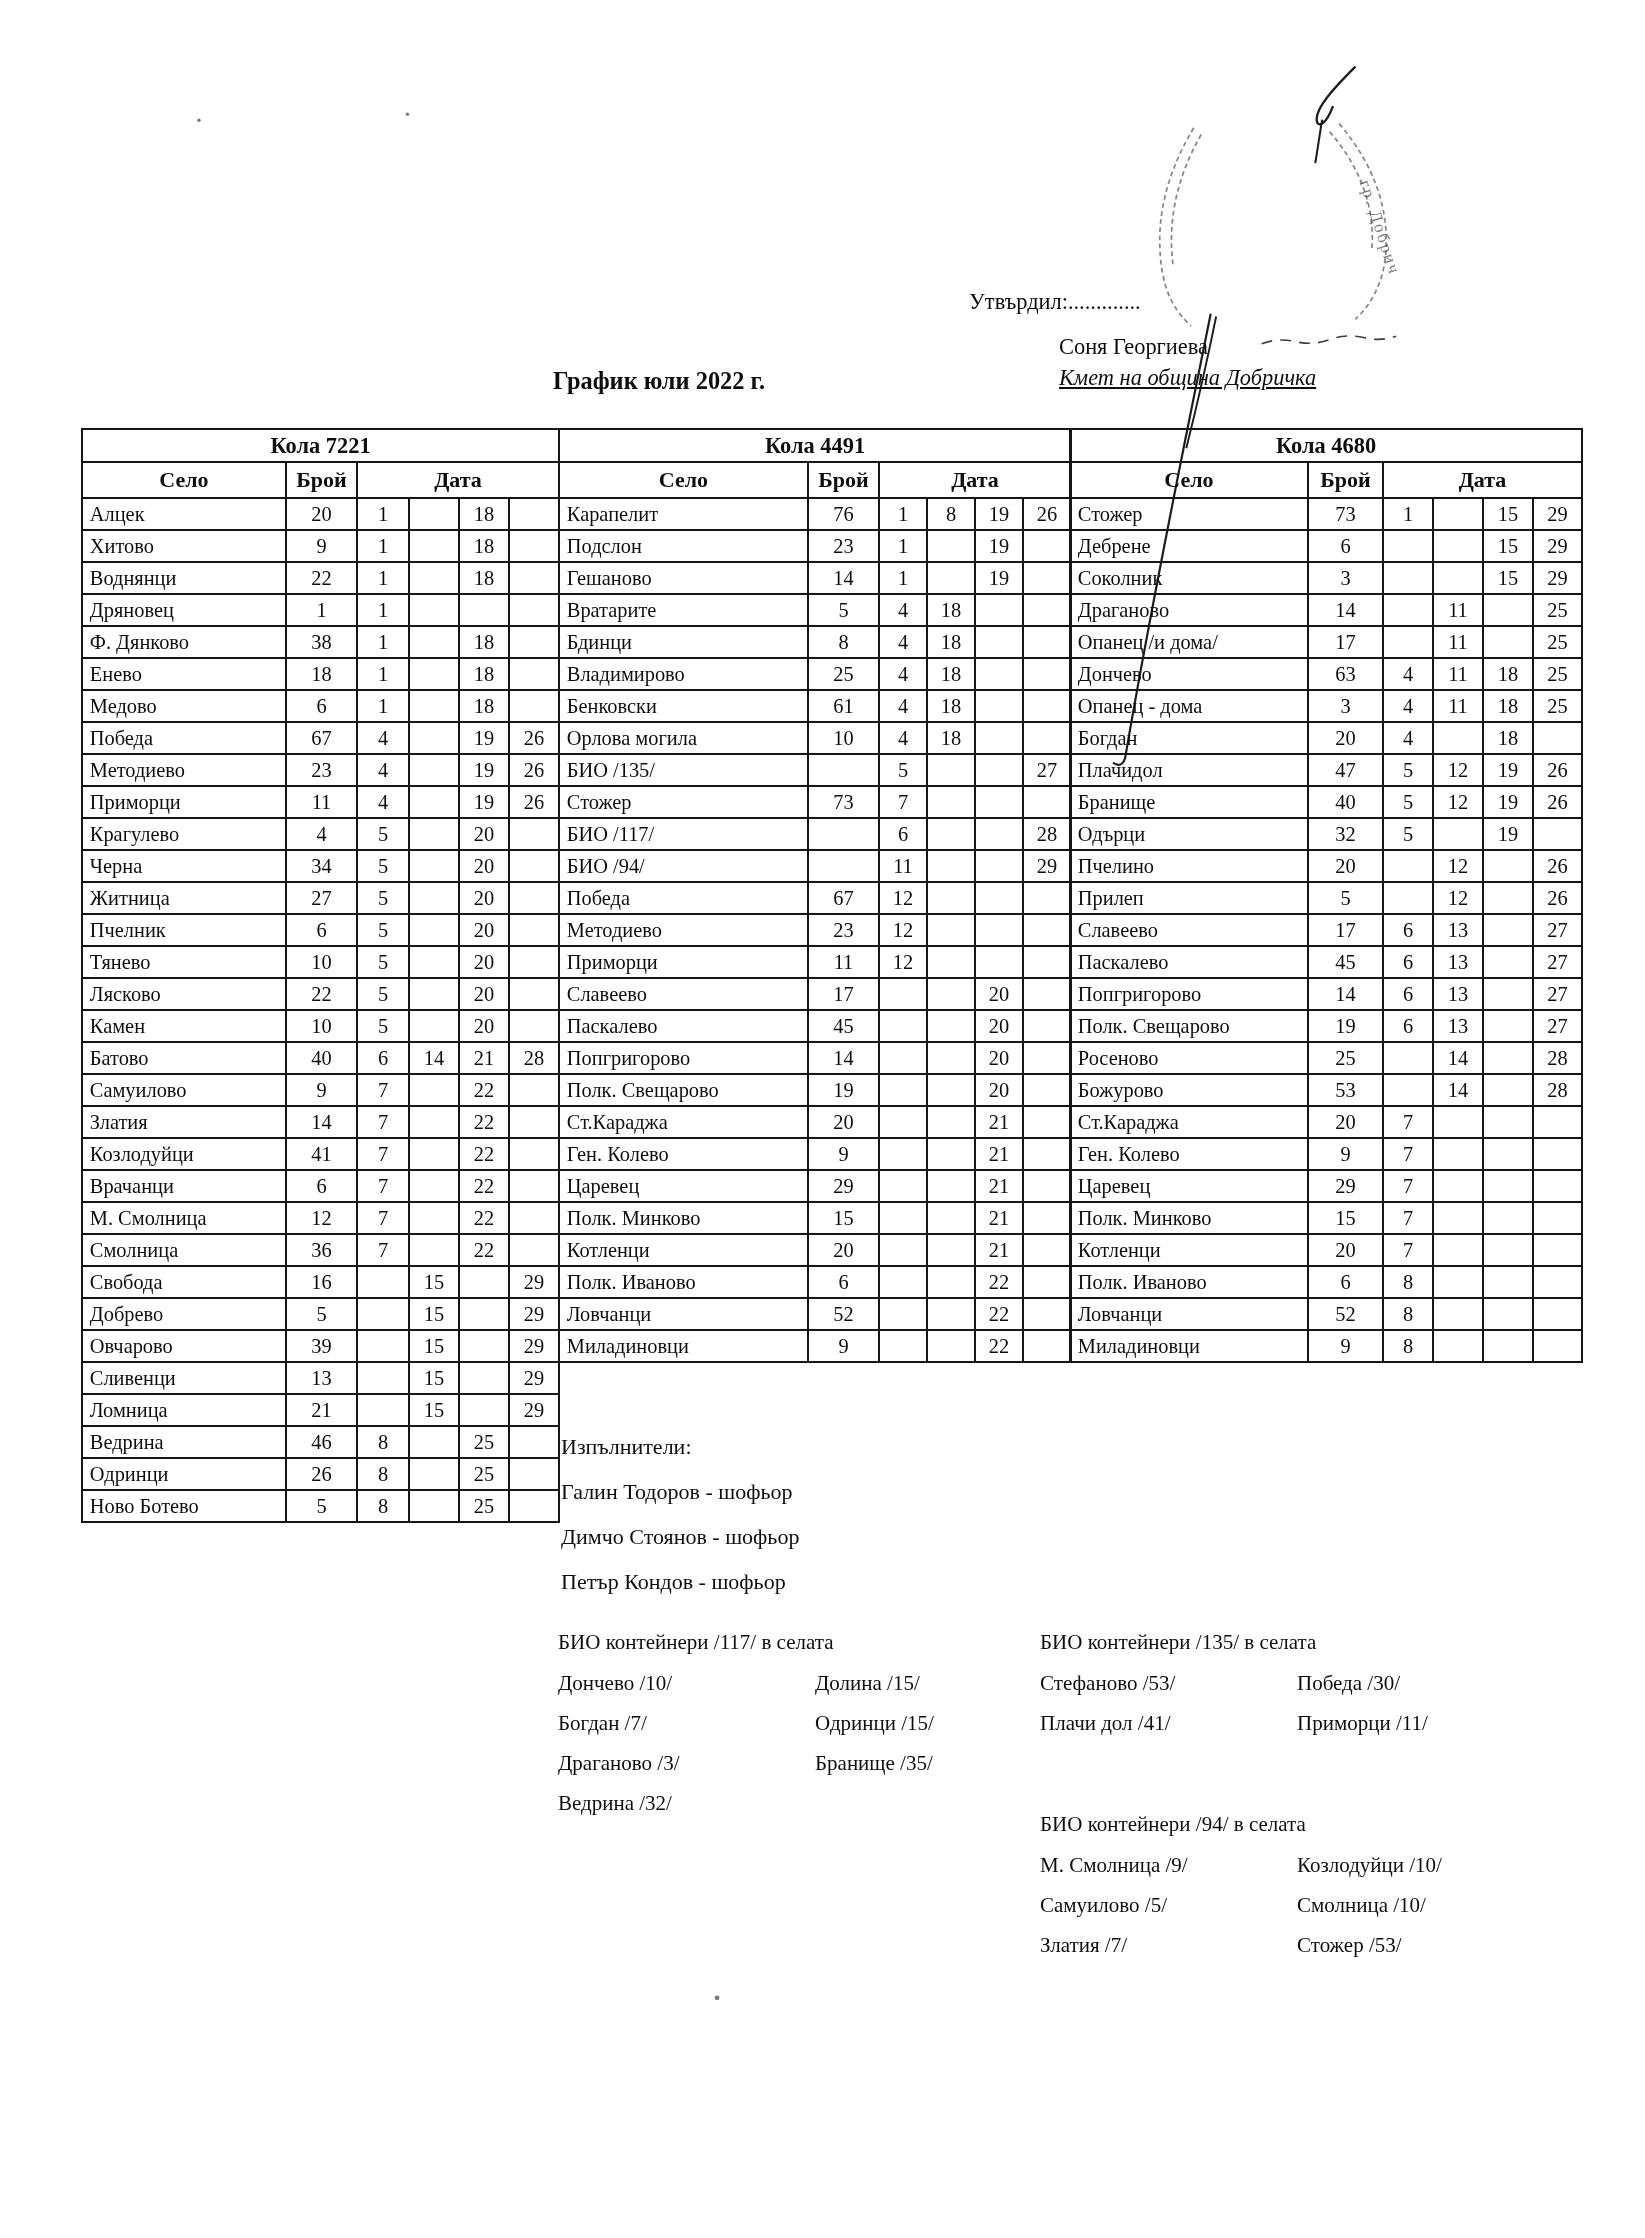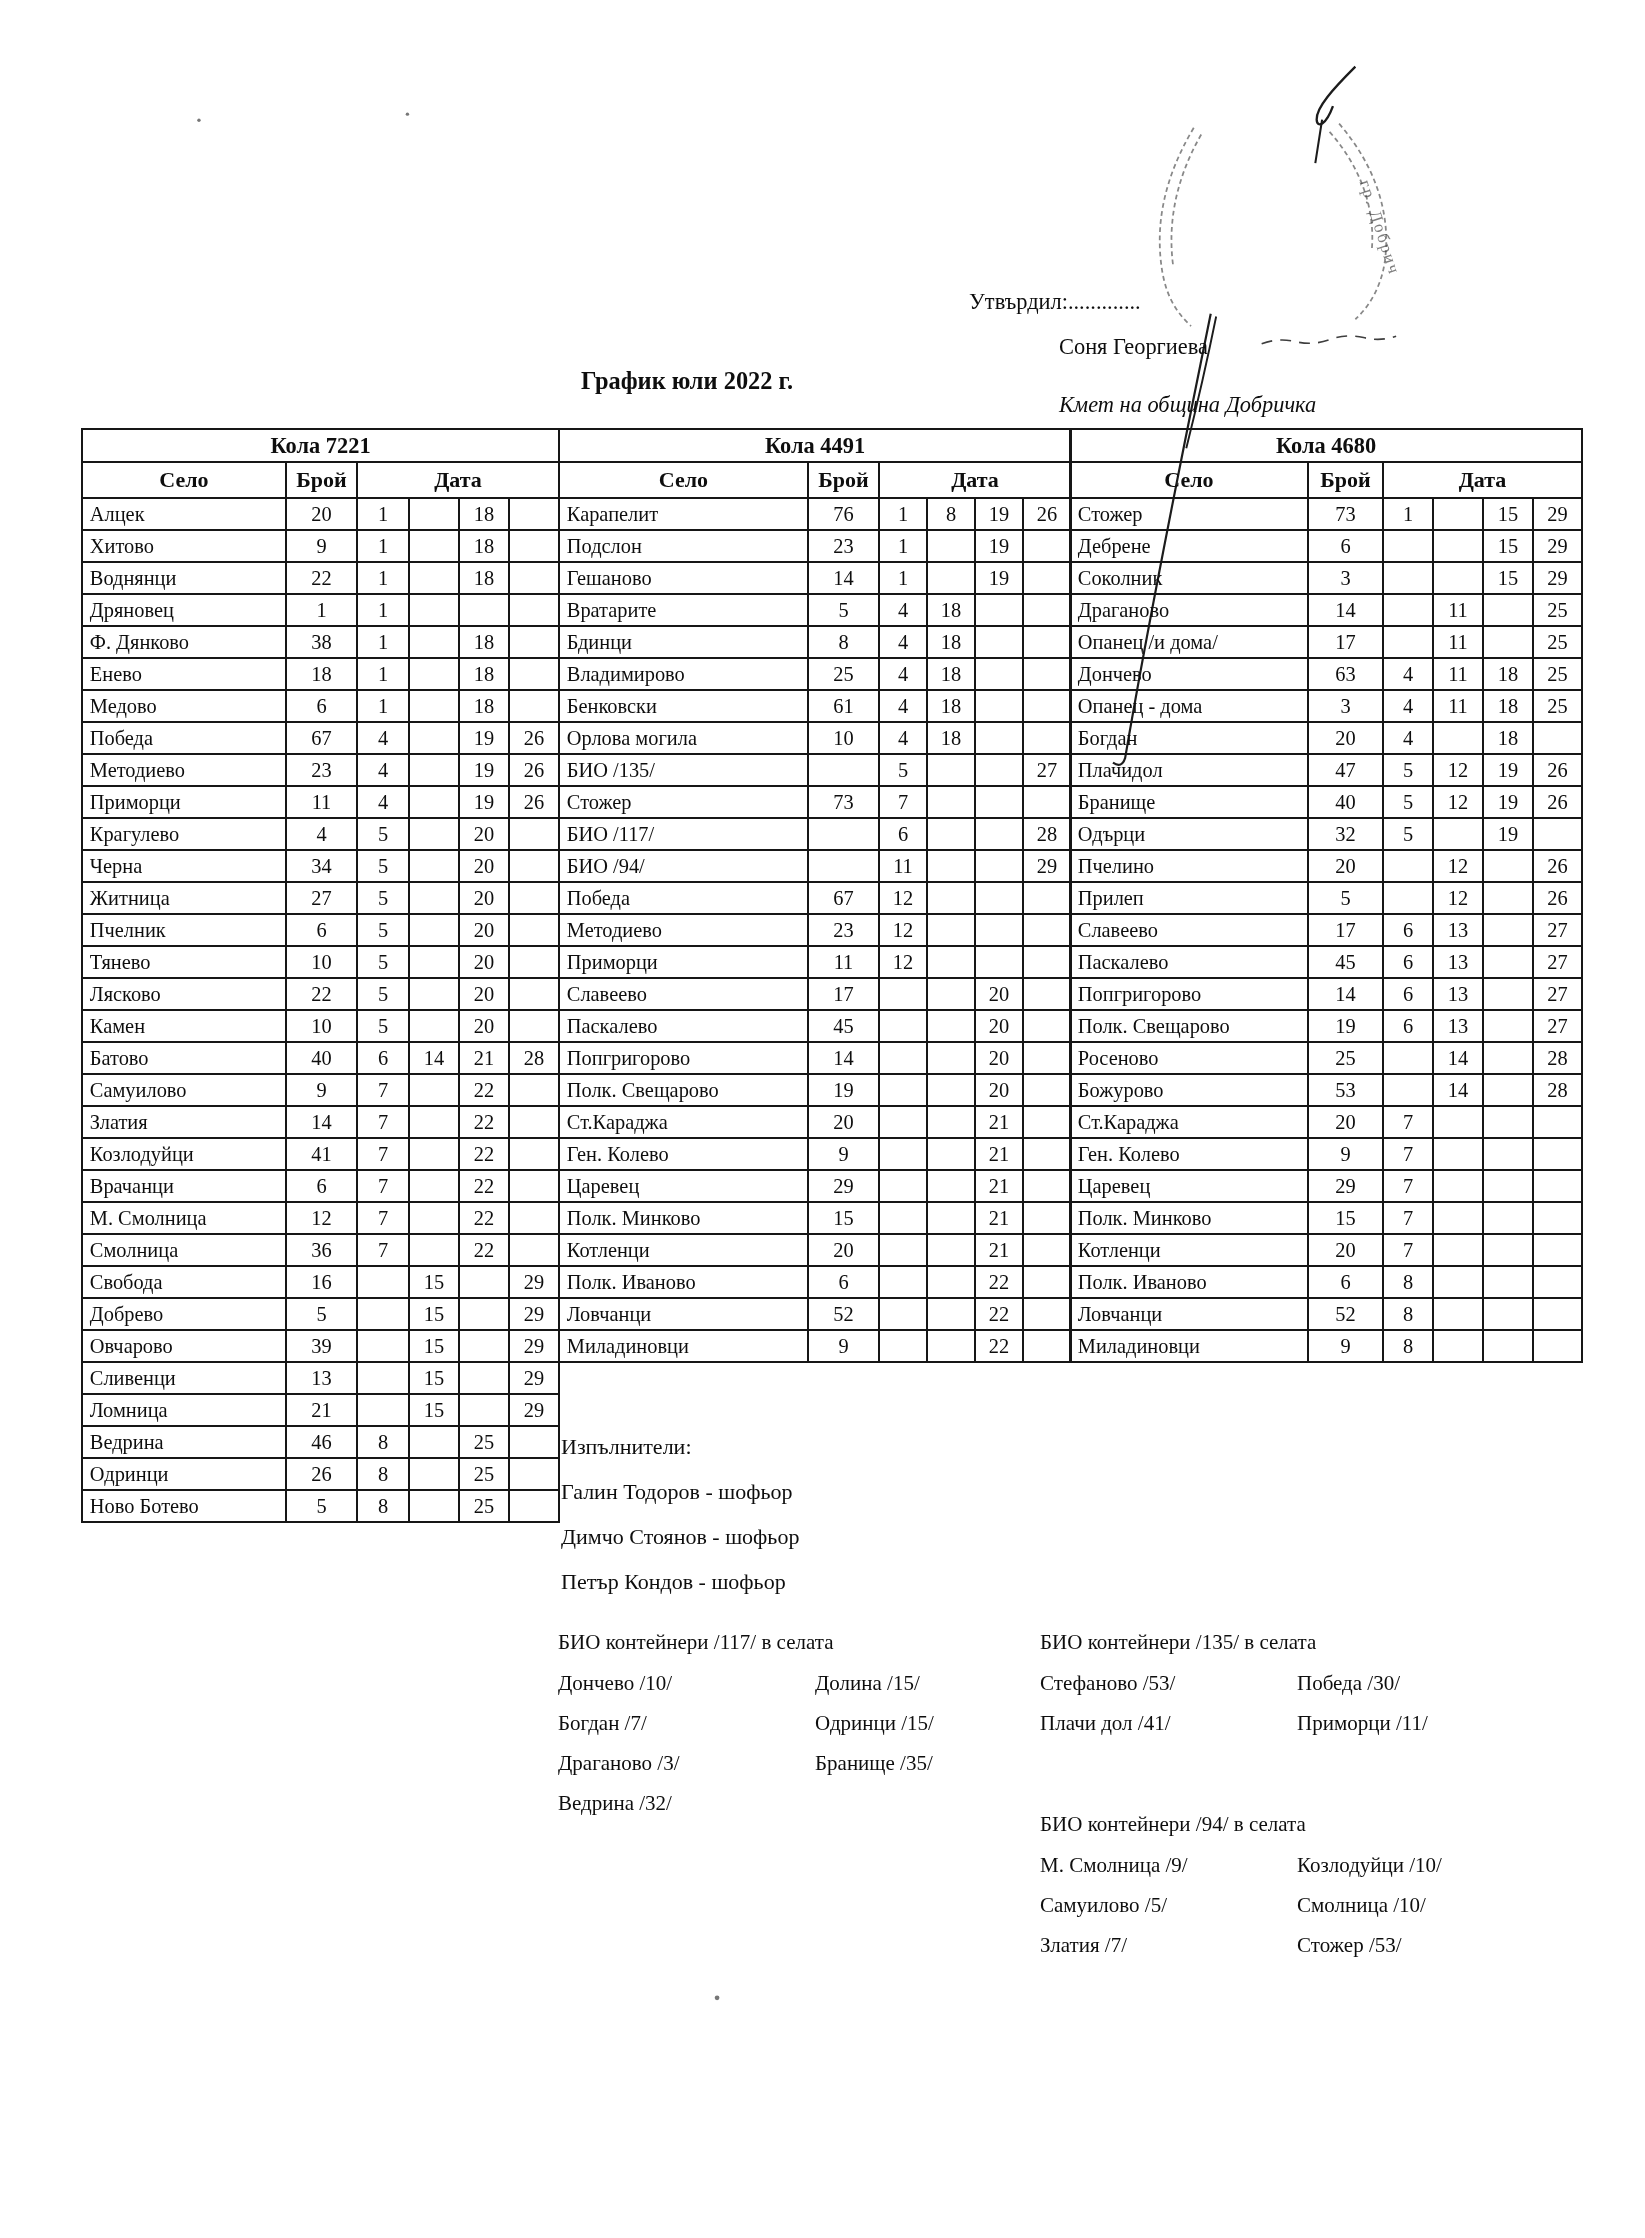--- a/index.html
+++ b/index.html
@@ -75,23 +75,23 @@
 
     <g fill="#555" opacity="0.8">
       <circle cx="293" cy="177" r="2.5"></circle>
       <circle cx="600" cy="168" r="2.5"></circle>
       <circle cx="1056" cy="2942" r="3.5"></circle>
     </g>
   </svg>
 
   <div class="abs appr" style="left:969px;top:289px;">Утвърдил:.............</div>
   <div class="abs appr" style="left:1059px;top:334px;">Соня Георгиева</div>
-  <div class="abs appr appr-italic" style="left:1059px;top:392px;">Кмет  на община Добричка</div>
-
-  <div class="abs doc-title" style="left:553px;top:367px;margin-left:28px;">График юли 2022 г.</div>
+  <div class="abs appr appr-italic" style="left:1059px;top:365px;text-decoration:underline;">Кмет  на община Добричка</div>
+
+  <div class="abs doc-title" style="left:553px;top:367px;">График юли 2022 г.</div>
 
   <div id="tables-root">
       <div class="sched-table" style="left: 81px; width: 477px;">
         <table>
           <colgroup>
             <col style="width: 204px;">
             <col style="width: 71px;">
             <col style="width: 52px;">
             <col style="width: 50px;">
             <col style="width: 50px;">

